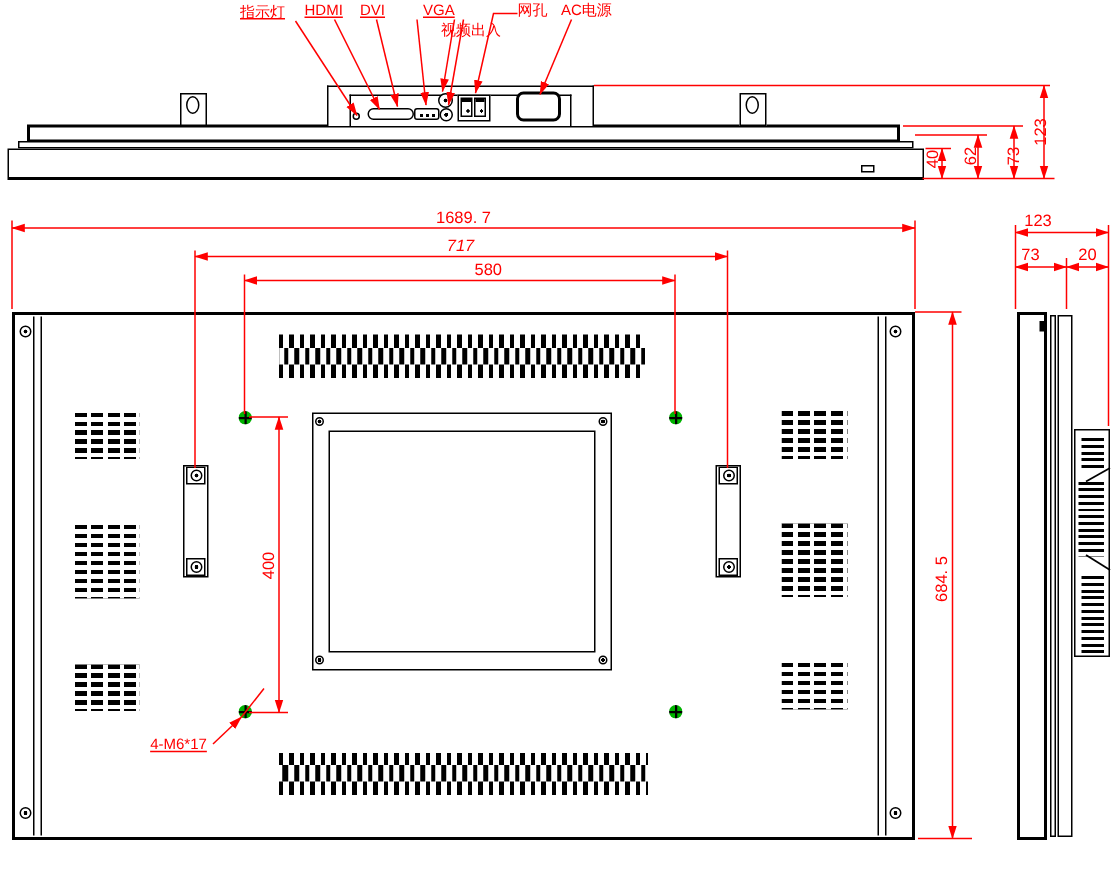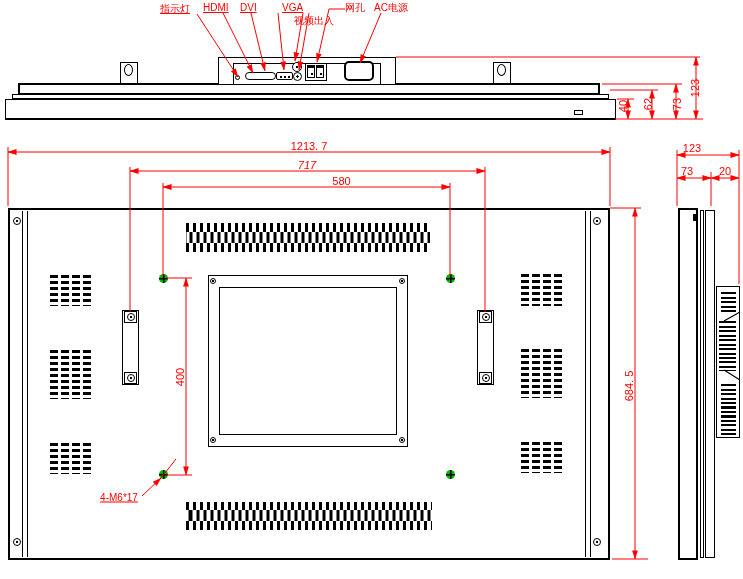--- a/index.html
+++ b/index.html
@@ -186,23 +186,23 @@
   </svg>
 
   <span class="lbl ul" style="left:160px;top:3px;text-align:center;">指示灯</span>
   <span class="lbl ul" style="left:203px;top:2px;">HDMI</span>
   <span class="lbl ul" style="left:240px;top:2px;">DVI</span>
   <span class="lbl ul" style="left:265px;top:2px;margin-left:17px;">VGA</span>
   <span class="lbl" style="left:294px;top:15px;">视频出入</span>
   <span class="lbl" style="left:345px;top:2px;">网孔</span>
   <span class="lbl" style="left:374px;top:2px;">AC电源</span>
 
-  <span class="clbl" style="left:309px;top:146px;">1213. 7</span>
+  <span class="clbl" style="left:309px;top:146px;">1689. 7</span>
   <span class="clbl" style="left:307px;top:165px;font-style:italic;">717</span>
-  <span class="clbl" style="left:322px;top:181px;padding-left:39px;">580</span>
+  <span class="clbl" style="left:306px;top:181px;padding-left:39px;">580</span>
   <span class="rlbl" style="left:180px;top:377px;">400</span>
   <span class="rlbl" style="left:629px;top:386px;">684. 5</span>
   <span class="clbl ul" style="left:119px;top:497px;font-size:10px;">4-M6*17</span>
 
   <span class="rlbl" style="left:623px;top:106px;">40</span>
   <span class="rlbl" style="left:648px;top:104px;">62</span>
   <span class="rlbl" style="left:677px;top:104px;">73</span>
   <span class="rlbl" style="left:695px;top:88px;">123</span>
 
   <span class="clbl" style="left:692px;top:148px;">123</span>

